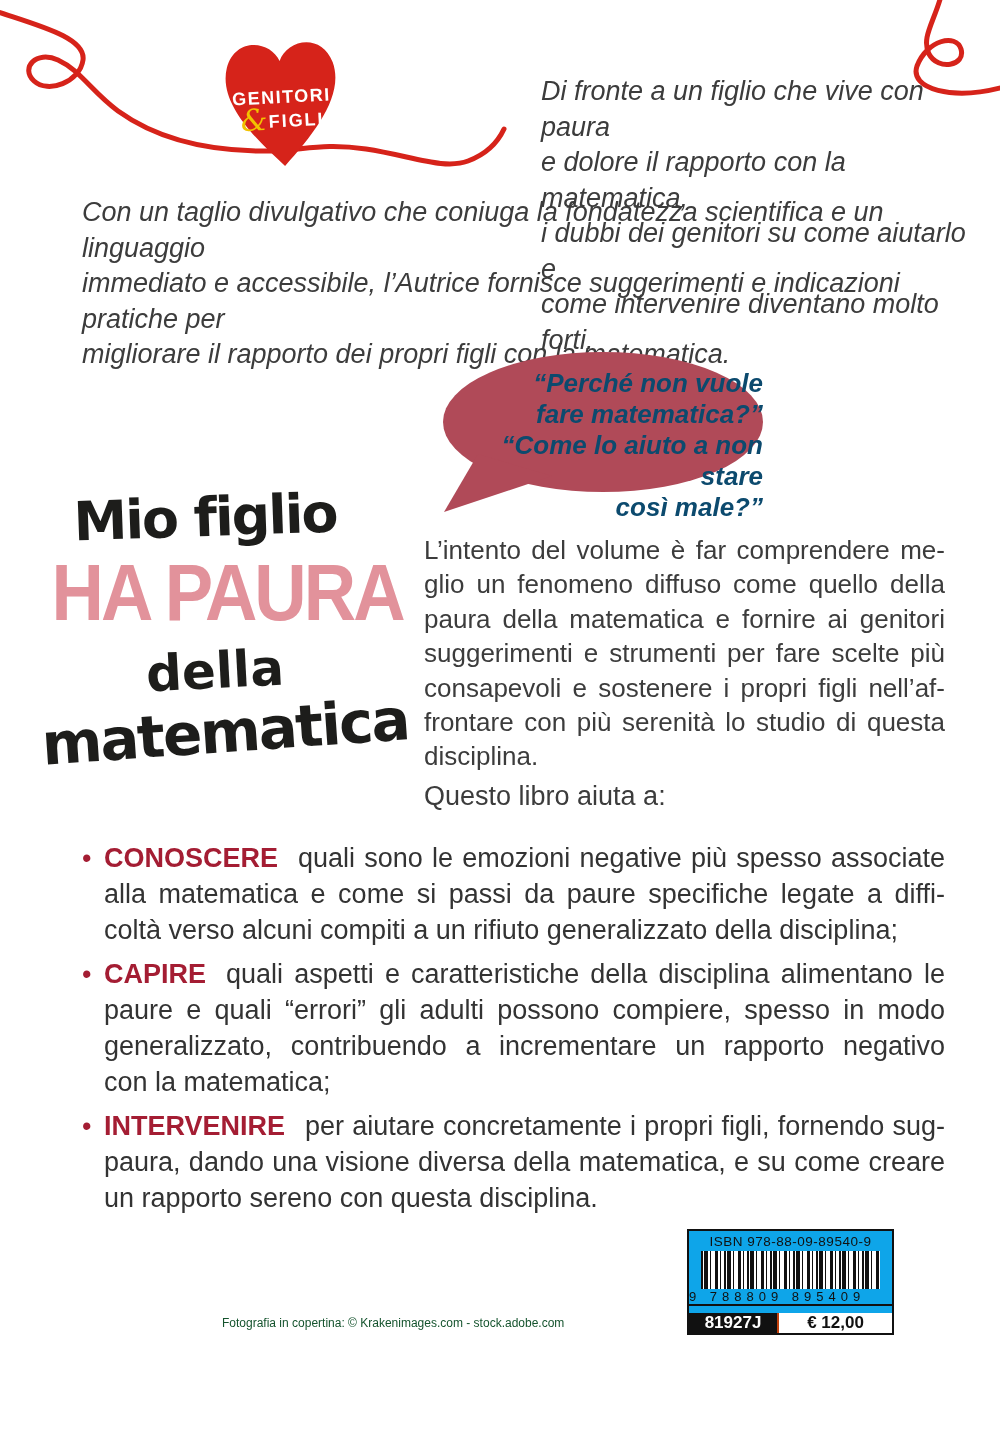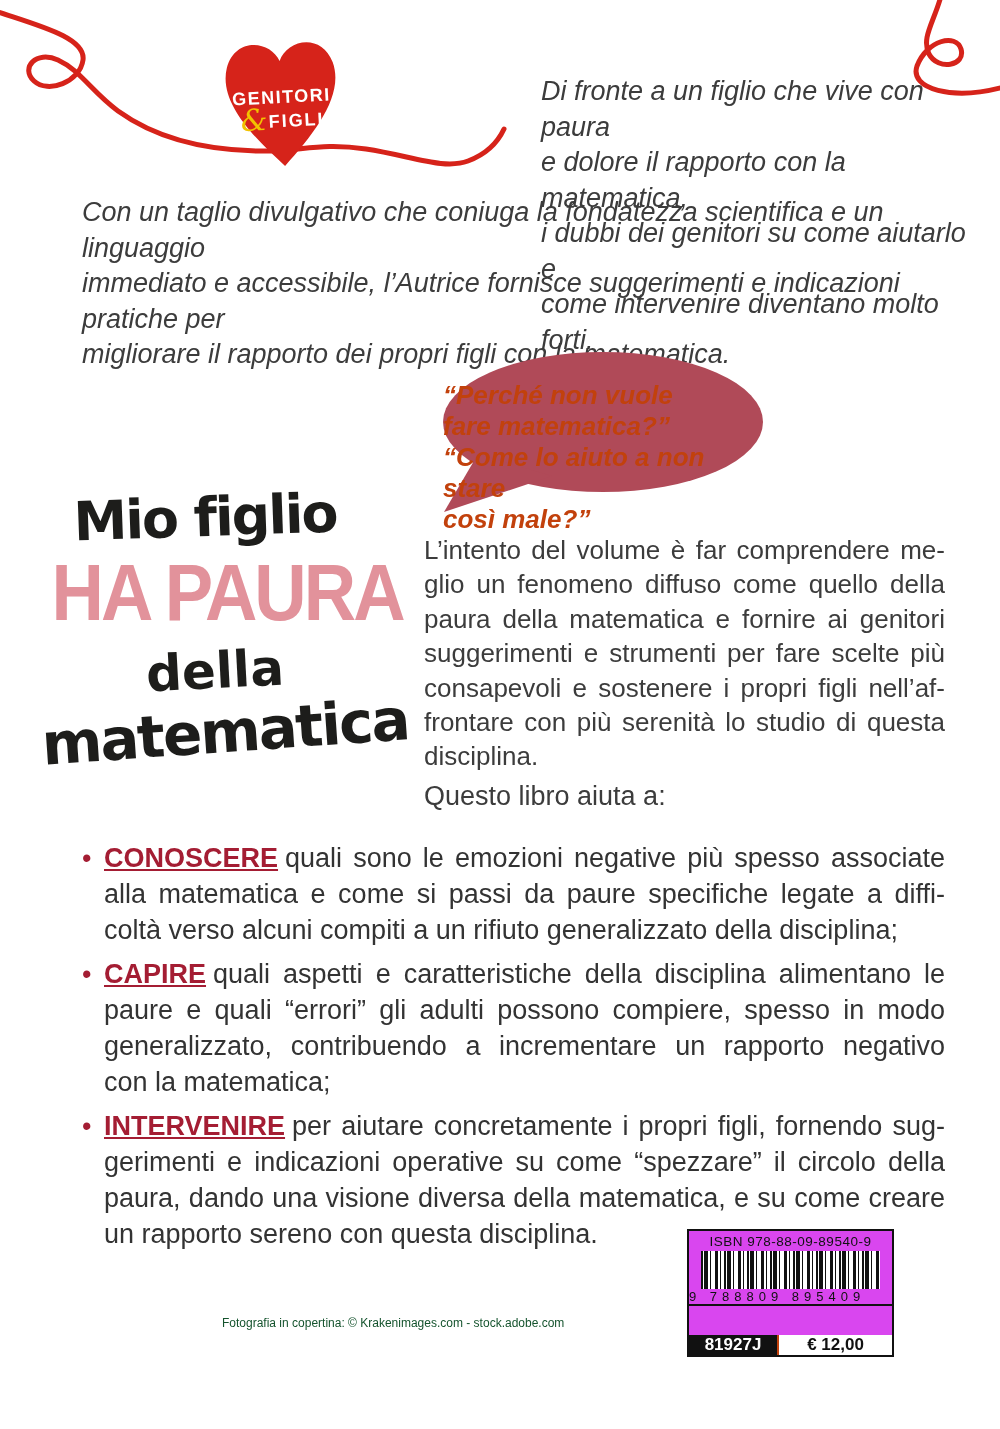--- a/index.html
+++ b/index.html
@@ -18,37 +18,37 @@
   .figli{font-size:18px;font-weight:bold;letter-spacing:2px;padding-top:3px;}
   
   .p{position:absolute;font-size:27px;line-height:35.5px;color:#3c3c3c;}
   .it{font-style:italic;}
   .ln{display:block;}
   .j{text-align:justify;text-align-last:justify;}
   
   .bubble{position:absolute;left:443px;top:352px;width:320px;height:140px;background:#b04a58;
           border-radius:50%;}
   .bubble-tail{position:absolute;left:430px;top:450px;}
-  .bubble-text{position:absolute;left:443px;top:380px;width:320px;text-align:left;color:#c2410c;
+  .bubble-text{position:absolute;left:443px;top:368px;width:320px;text-align:right;color:#0c4a6e;
                font-style:italic;font-weight:bold;font-size:26px;line-height:31px;}
   
   .t-line{position:absolute;font-family:"DejaVu Sans",sans-serif;font-weight:bold;color:#1d1d1b;
           white-space:nowrap;text-align:center;}
   .t1{left:55px;top:486px;width:300px;font-size:54px;letter-spacing:-2px;transform:rotate(-2deg);}
   .t2{left:48px;top:550px;width:345px;font-size:74px;letter-spacing:-3px;color:#e2929b;
       font-family:"Liberation Sans",sans-serif;font-weight:800;transform:scale(0.98,1.08);}
   .t3{left:135px;top:642px;width:160px;font-size:50px;transform:rotate(-3deg);}
   .t4{left:40px;top:698px;width:370px;font-size:58px;letter-spacing:-2px;transform:rotate(-4deg);}
   
   .bullets{position:absolute;left:82px;top:840px;width:863px;font-size:27px;line-height:36px;color:#333;}
   .bullet{position:relative;padding-left:22px;margin-bottom:8px;}
   .dot{position:absolute;left:0;top:0;color:#a41d33;font-size:27px;}
-  .kw{color:#a41d33;font-weight:bold;margin-right:7px;text-decoration:underline;}
+  .kw{color:#a41d33;font-weight:bold;margin-right:20px;}
   
-  .barcode-box{position:absolute;left:687px;top:1229px;width:207px;height:128px;background:#d946ef;
+  .barcode-box{position:absolute;left:687px;top:1229px;width:207px;height:106px;background:#0ea5e9;
                border:2px solid #111;box-sizing:border-box;display:flex;flex-direction:column;}
   .isbn{font-size:13.5px;color:#111;text-align:center;padding-top:3px;letter-spacing:0.5px;}
   .bars{height:38px;margin:2px 12px 0 12px;
         background:repeating-linear-gradient(90deg,#111 0 2px,#fff 2px 3px,#111 3px 7px,#fff 7px 9px,
         #111 9px 10px,#fff 10px 14px,#111 14px 17px,#fff 17px 19px,#111 19px 20px,#fff 20px 23px);}
   .digits{font-size:13px;color:#111;letter-spacing:5px;line-height:15px;}
   .bc-bottom{display:flex;flex:1;border-top:2px solid #111;align-items:flex-end;}
   .bc-code{width:88px;background:#111;color:#fff;font-weight:bold;font-size:17px;display:flex;
            align-items:center;justify-content:center;}
   .bc-price{flex:1;background:#fff;color:#111;font-weight:bold;font-size:17px;display:flex;
@@ -144,21 +144,20 @@
       <span class="dot">•</span>
       <span class="ln j"><span class="kw">CAPIRE</span><span>quali aspetti e caratteristiche della disciplina alimentano le</span></span>
       <span class="ln j">paure e quali “errori” gli adulti possono compiere, spesso in modo</span>
       <span class="ln j">generalizzato, contribuendo a incrementare un rapporto negativo</span>
       <span class="ln">con la matematica;</span>
     </div>
 
     <div class="bullet">
       <span class="dot">•</span>
       <span class="ln j"><span class="kw">INTERVENIRE</span><span>per aiutare concretamente i propri figli, fornendo sug-</span></span>
-      <span class="ln j">gerimenti e indicazioni operative su come “spezzare” il circolo della</span>
       <span class="ln j">paura, dando una visione diversa della matematica, e su come creare</span>
       <span class="ln">un rapporto sereno con questa disciplina.</span>
     </div>
 
   </div>
 
   <div class="barcode-box">
     <div class="isbn">ISBN 978-88-09-89540-9</div>
     <div class="bars"></div>
     <div class="digits">9 788809 895409</div>

